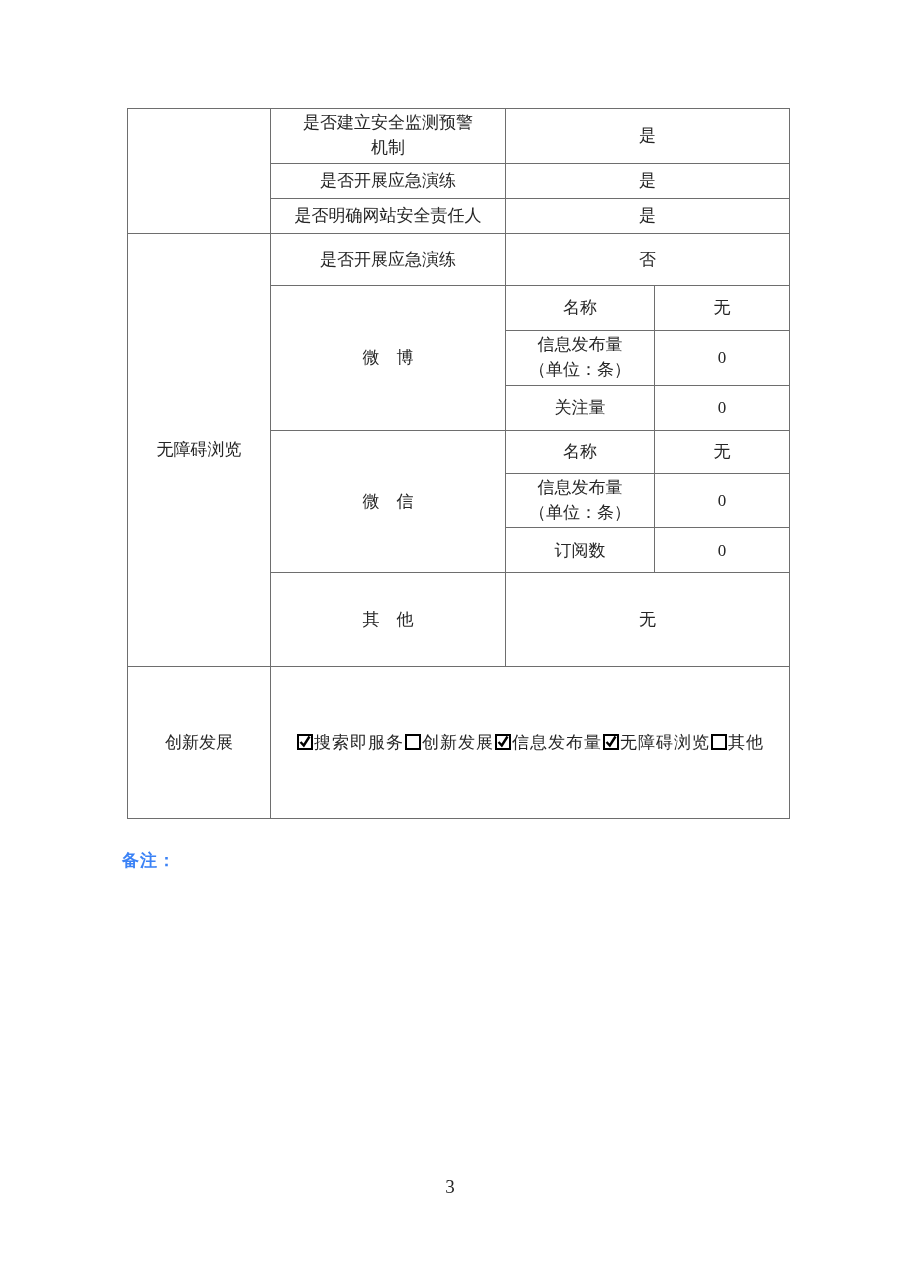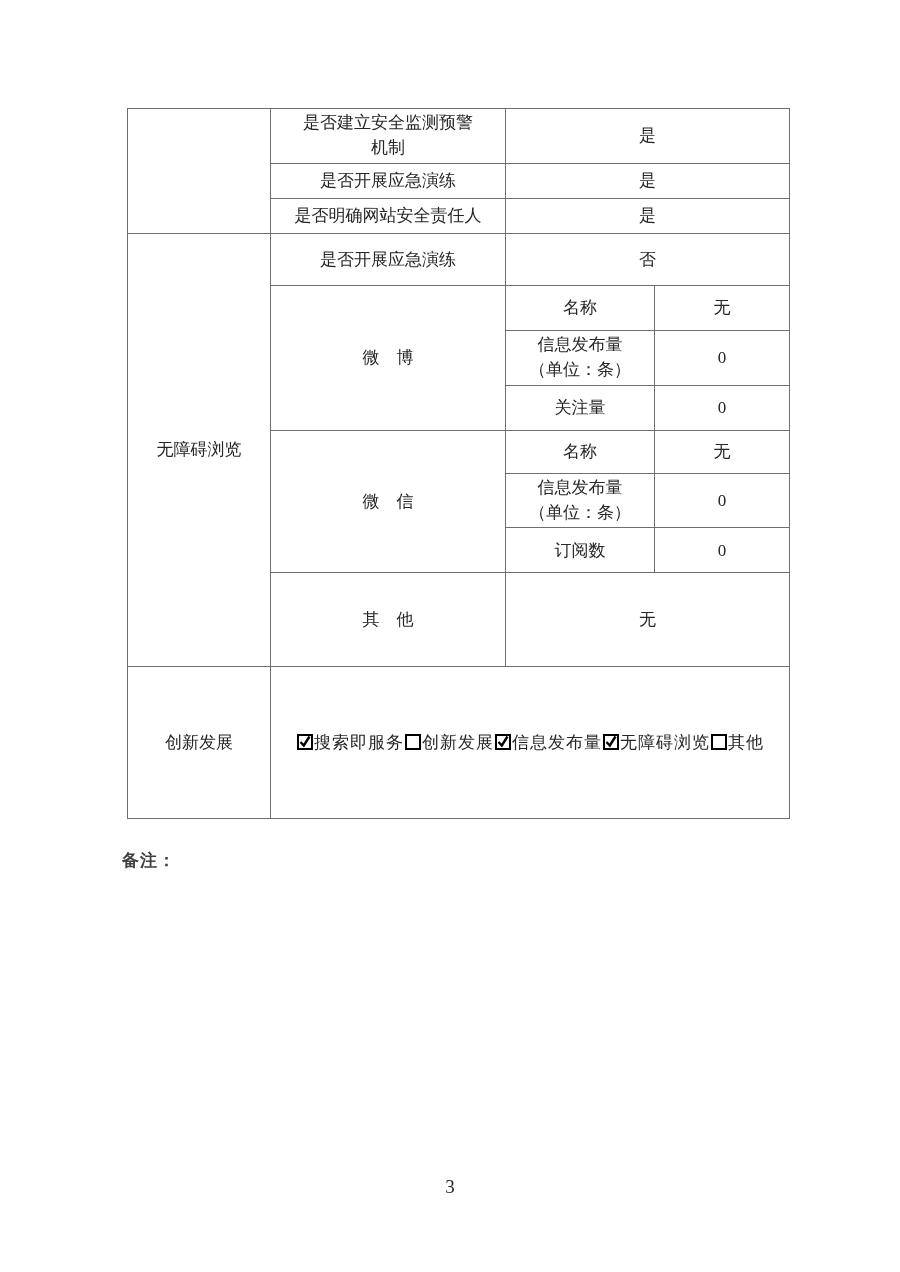--- a/index.html
+++ b/index.html
@@ -59,21 +59,21 @@
     line-height: 0;
   }
   .cb svg { width: 100%; height: 100%; display: block; overflow: visible; }
   .cb-label { letter-spacing: 1px; margin-top: 26px; }
   .notes {
     position: absolute;
     left: 122px; top: 849px;
     font-family: "Liberation Sans", "DejaVu Sans", sans-serif;
     font-weight: 700;
     font-size: 17px;
-    color: #404040;
+    color: #3b82f6;
     letter-spacing: 1px;
   }
   .pagenum {
     position: absolute;
     left: 0; top: 1176px;
     width: 900px;
     text-align: center;
     font-size: 19px;
     color: #262626;
   }

